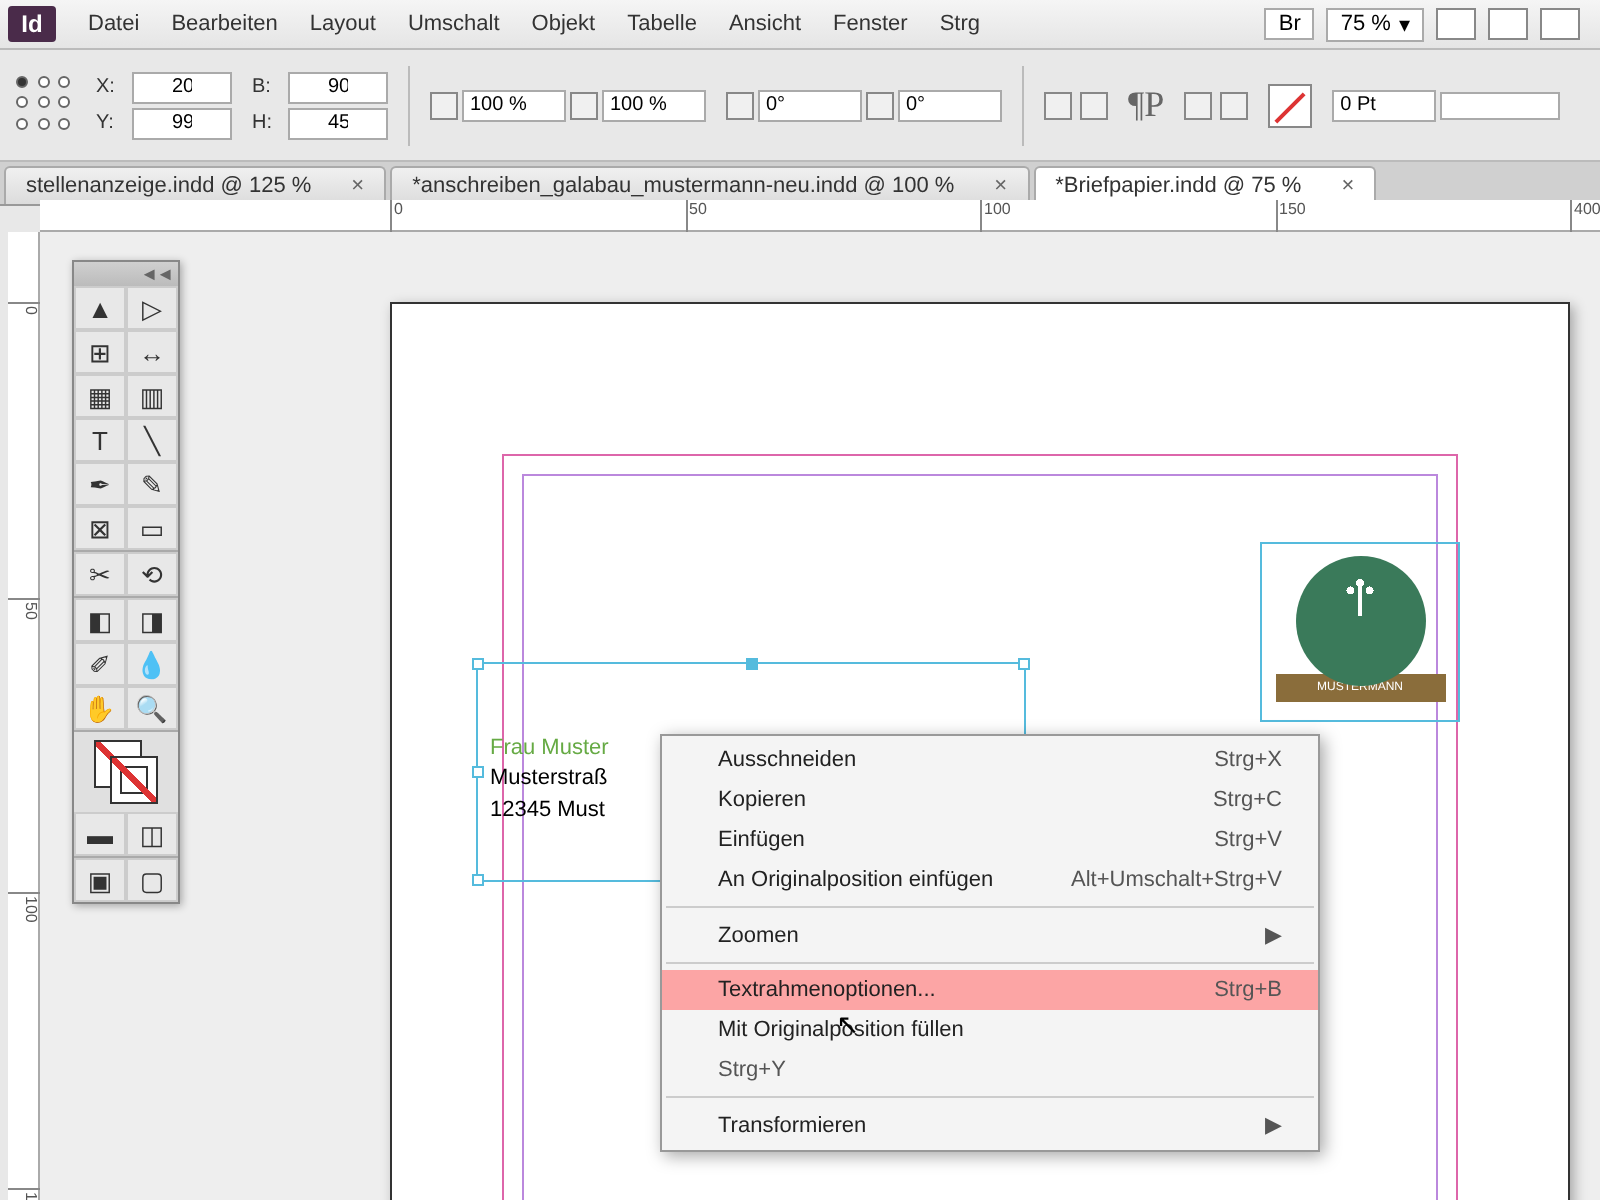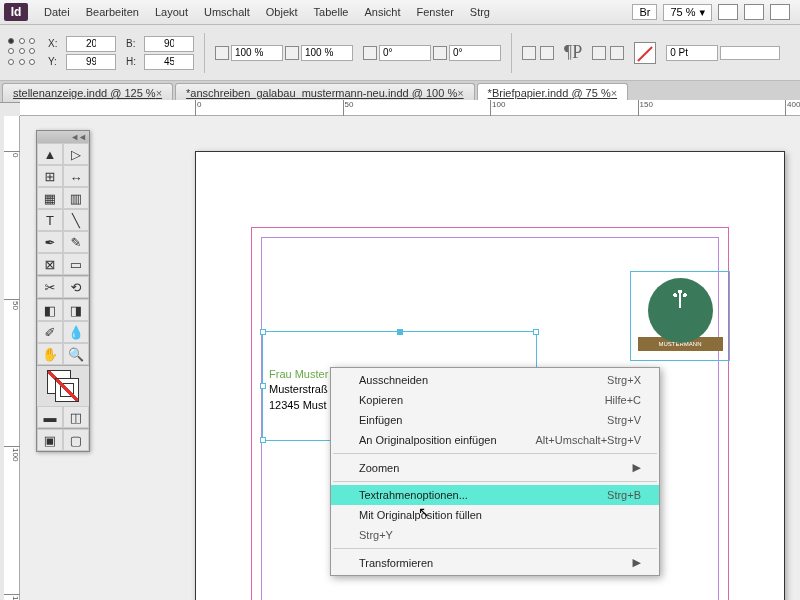--- a/index.html
+++ b/index.html
@@ -22,32 +22,32 @@
 .coord-input { width: 50px; height: 16px; border: 1px solid #aaa; background: #fff; padding: 0 19px; font-size: 10px; }
 .divider { width: 1px; height: 40px; background: #bbb; }
 .pct-group { display: flex; flex-direction: row; gap: 2px; }
 .pct-row { display: flex; align-items: center; gap: 2px; }
 .pct-input { width: 52px; height: 16px; border: 1px solid #aaa; background: #fff; padding: 0 3px; font-size: 10px; }
 .mini-icon { width: 14px; height: 14px; border: 1px solid #888; background: #f0f0f0; }
 .stroke-swatch { width: 22px; height: 22px; background: #fff; border: 1px solid #888; position: relative; }
 .stroke-swatch::after { content: ""; position: absolute; left: 0; top: 50%; right: 0; border-top: 2px solid #d33; transform: rotate(-45deg); }
 .icon-row { display: flex; gap: 4px; }
 .tabbar { background: #d0d0d0; height: 22px; display: flex; align-items: end; border-bottom: 1px solid #999; }
-.tab { background: linear-gradient(#f0f0f0,#dcdcdc); border: 1px solid #aaa; border-bottom: none; padding: 3px 10px; margin-left: 2px; border-radius: 3px 3px 0 0; display: flex; align-items: center; gap: 0; font-size: 10px; color: #333; text-decoration: underline; }
+.tab { background: linear-gradient(#f0f0f0,#dcdcdc); border: 1px solid #aaa; border-bottom: none; padding: 3px 10px; margin-left: 2px; border-radius: 3px 3px 0 0; display: flex; align-items: center; gap: 20px; font-size: 10px; color: #333; }
 .tab.active { background: #fff; }
 .tab-close { color: #666; }
 .ruler-h { position: absolute; left: 20px; right: 0; top: 100px; height: 16px; background: #fff; border-bottom: 1px solid #aaa; display: flex; z-index: 2; }
 .ruler-h .tick { position: absolute; top: 0; font-size: 8px; color: #555; border-left: 1px solid #888; height: 16px; padding-left: 1px; }
 .ruler-v { position: absolute; left: 4px; top: 116px; bottom: 0; width: 16px; background: #fff; border-right: 1px solid #aaa; z-index: 2; }
 .ruler-v .tick { position: absolute; left: 0; font-size: 8px; color: #555; border-top: 1px solid #888; width: 16px; padding-top: 1px; writing-mode: vertical-rl; }
 .canvas-area { position: absolute; left: 20px; top: 116px; right: 0; bottom: 0; background: #eee; overflow: hidden; }
 .page { position: absolute; left: 175px; top: 35px; width: 590px; height: 800px; background: #fff; border: 1px solid #333; box-shadow: 2px 2px 6px rgba(0,0,0,0.3); }
 .margin-box { position: absolute; left: 55px; top: 75px; right: 55px; bottom: 55px; border: 1px solid #d6a; }
 .margin-inner { position: absolute; left: 65px; top: 85px; right: 65px; bottom: 65px; border: 1px solid #b8d; }
-.text-frame { position: absolute; left: 242px; top: 215px; width: 275px; height: 110px; border: 1px solid #5bd; }
+.text-frame { position: absolute; left: 218px; top: 215px; width: 275px; height: 110px; border: 1px solid #5bd; }
 .handle { position: absolute; width: 6px; height: 6px; background: #fff; border: 1px solid #5bd; }
 .handle.tl { left: -3px; top: -3px; } .handle.tm { left: 50%; top: -3px; margin-left: -3px; background:#5bd; } .handle.tr { right: -3px; top: -3px; }
 .handle.ml { left: -3px; top: 50%; margin-top: -3px; } .handle.mr { right: -3px; top: 50%; margin-top: -3px; }
 .handle.bl { left: -3px; bottom: -3px; } .handle.bm { left: 50%; bottom: -3px; margin-left: -3px; } .handle.br { right: -3px; bottom: -3px; }
 .op-handle { position: absolute; right: -3px; bottom: 30px; width: 8px; height: 8px; background: #cd5; border: 1px solid #8a3; }
 .frame-text { padding: 35px 6px 6px 6px; font-size: 10px; line-height: 1.4; }
 .line-green { color: #6a4; }
 .logo-frame { position: absolute; left: 610px; top: 155px; width: 100px; height: 90px; border: 1px solid #5bd; }
 .logo-circle { width: 65px; height: 65px; background: #3a7a5a; border-radius: 50%; margin: 6px auto 0; position: relative; }
 .logo-circle::before { content:""; position:absolute; left:50%; top:12px; width:2px; height:18px; background:#fff; transform:translateX(-50%);}
@@ -61,21 +61,21 @@
 .tool-sep { grid-column: 1 / -1; height: 1px; background: #aaa; }
 .tool-wide { grid-column: 1 / -1; height: 40px; display: flex; align-items: center; justify-content: center; }
 .swatch-big { width: 32px; height: 32px; position: relative; }
 .swatch-fill { position: absolute; left: 0; top: 0; width: 24px; height: 24px; background: #fff; border: 1px solid #333; }
 .swatch-fill::after { content:""; position:absolute; left:0; top:0; right:0; bottom:0; background:linear-gradient(to top right, transparent 45%, #d33 45%, #d33 55%, transparent 55%);}
 .swatch-stroke { position: absolute; right: 0; bottom: 0; width: 24px; height: 24px; background: #fff; border: 1px solid #333; }
 .swatch-stroke::before { content:""; position:absolute; left:4px; top:4px; right:4px; bottom:4px; border:1px solid #333; background:#fff;}
 .swatch-stroke::after { content:""; position:absolute; left:0; top:0; right:0; bottom:0; background:linear-gradient(to top right, transparent 45%, #d33 45%, #d33 55%, transparent 55%);}
 .context-menu { position: absolute; left: 330px; top: 367px; width: 330px; background: #f4f4f4; border: 1px solid #999; box-shadow: 2px 2px 8px rgba(0,0,0,0.35); z-index: 20; padding: 2px 0; }
 .cm-item { display: flex; align-items: center; padding: 4px 18px 4px 28px; color: #222; }
-.cm-item.hover { background: #5eead4; }
+.cm-item.hover { background: #fca5a5; }
 .cm-label { flex: 1; }
 .cm-shortcut { color: #555; }
 .cm-sep { height: 1px; background: #ccc; margin: 3px 2px; }
 .cm-arrow { color: #555; }
 .cursor { position: absolute; left: 418px; top: 504px; z-index: 30; pointer-events: none; font-size:14px;}
 </style>
 </head>
 <body>
 
 <div class="menubar">
@@ -276,21 +276,21 @@
   </div>
 </div>
 
 <div class="context-menu" id="context-menu">
     <div class="cm-item">
       <span class="cm-label">Ausschneiden</span>
       <span class="cm-shortcut">Strg+X</span>
     </div>
     <div class="cm-item">
       <span class="cm-label">Kopieren</span>
-      <span class="cm-shortcut">Hilfe+C</span>
+      <span class="cm-shortcut">Strg+C</span>
     </div>
     <div class="cm-item">
       <span class="cm-label">Einfügen</span>
       <span class="cm-shortcut">Strg+V</span>
     </div>
     <div class="cm-item">
       <span class="cm-label">An Originalposition einfügen</span>
       <span class="cm-shortcut">Alt+Umschalt+Strg+V</span>
     </div>
     <div class="cm-sep"></div>

